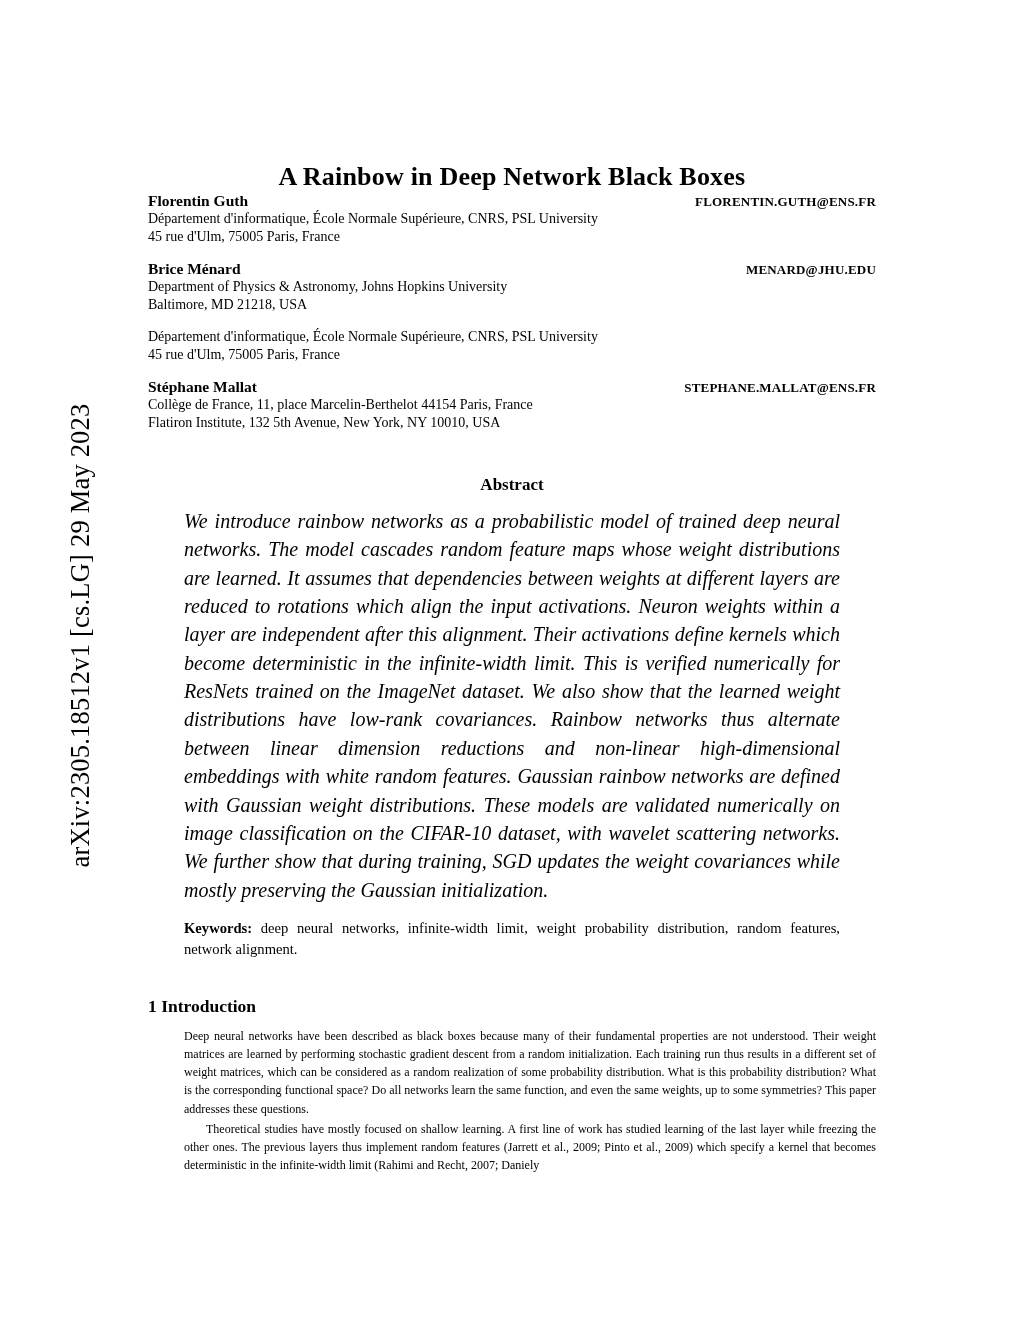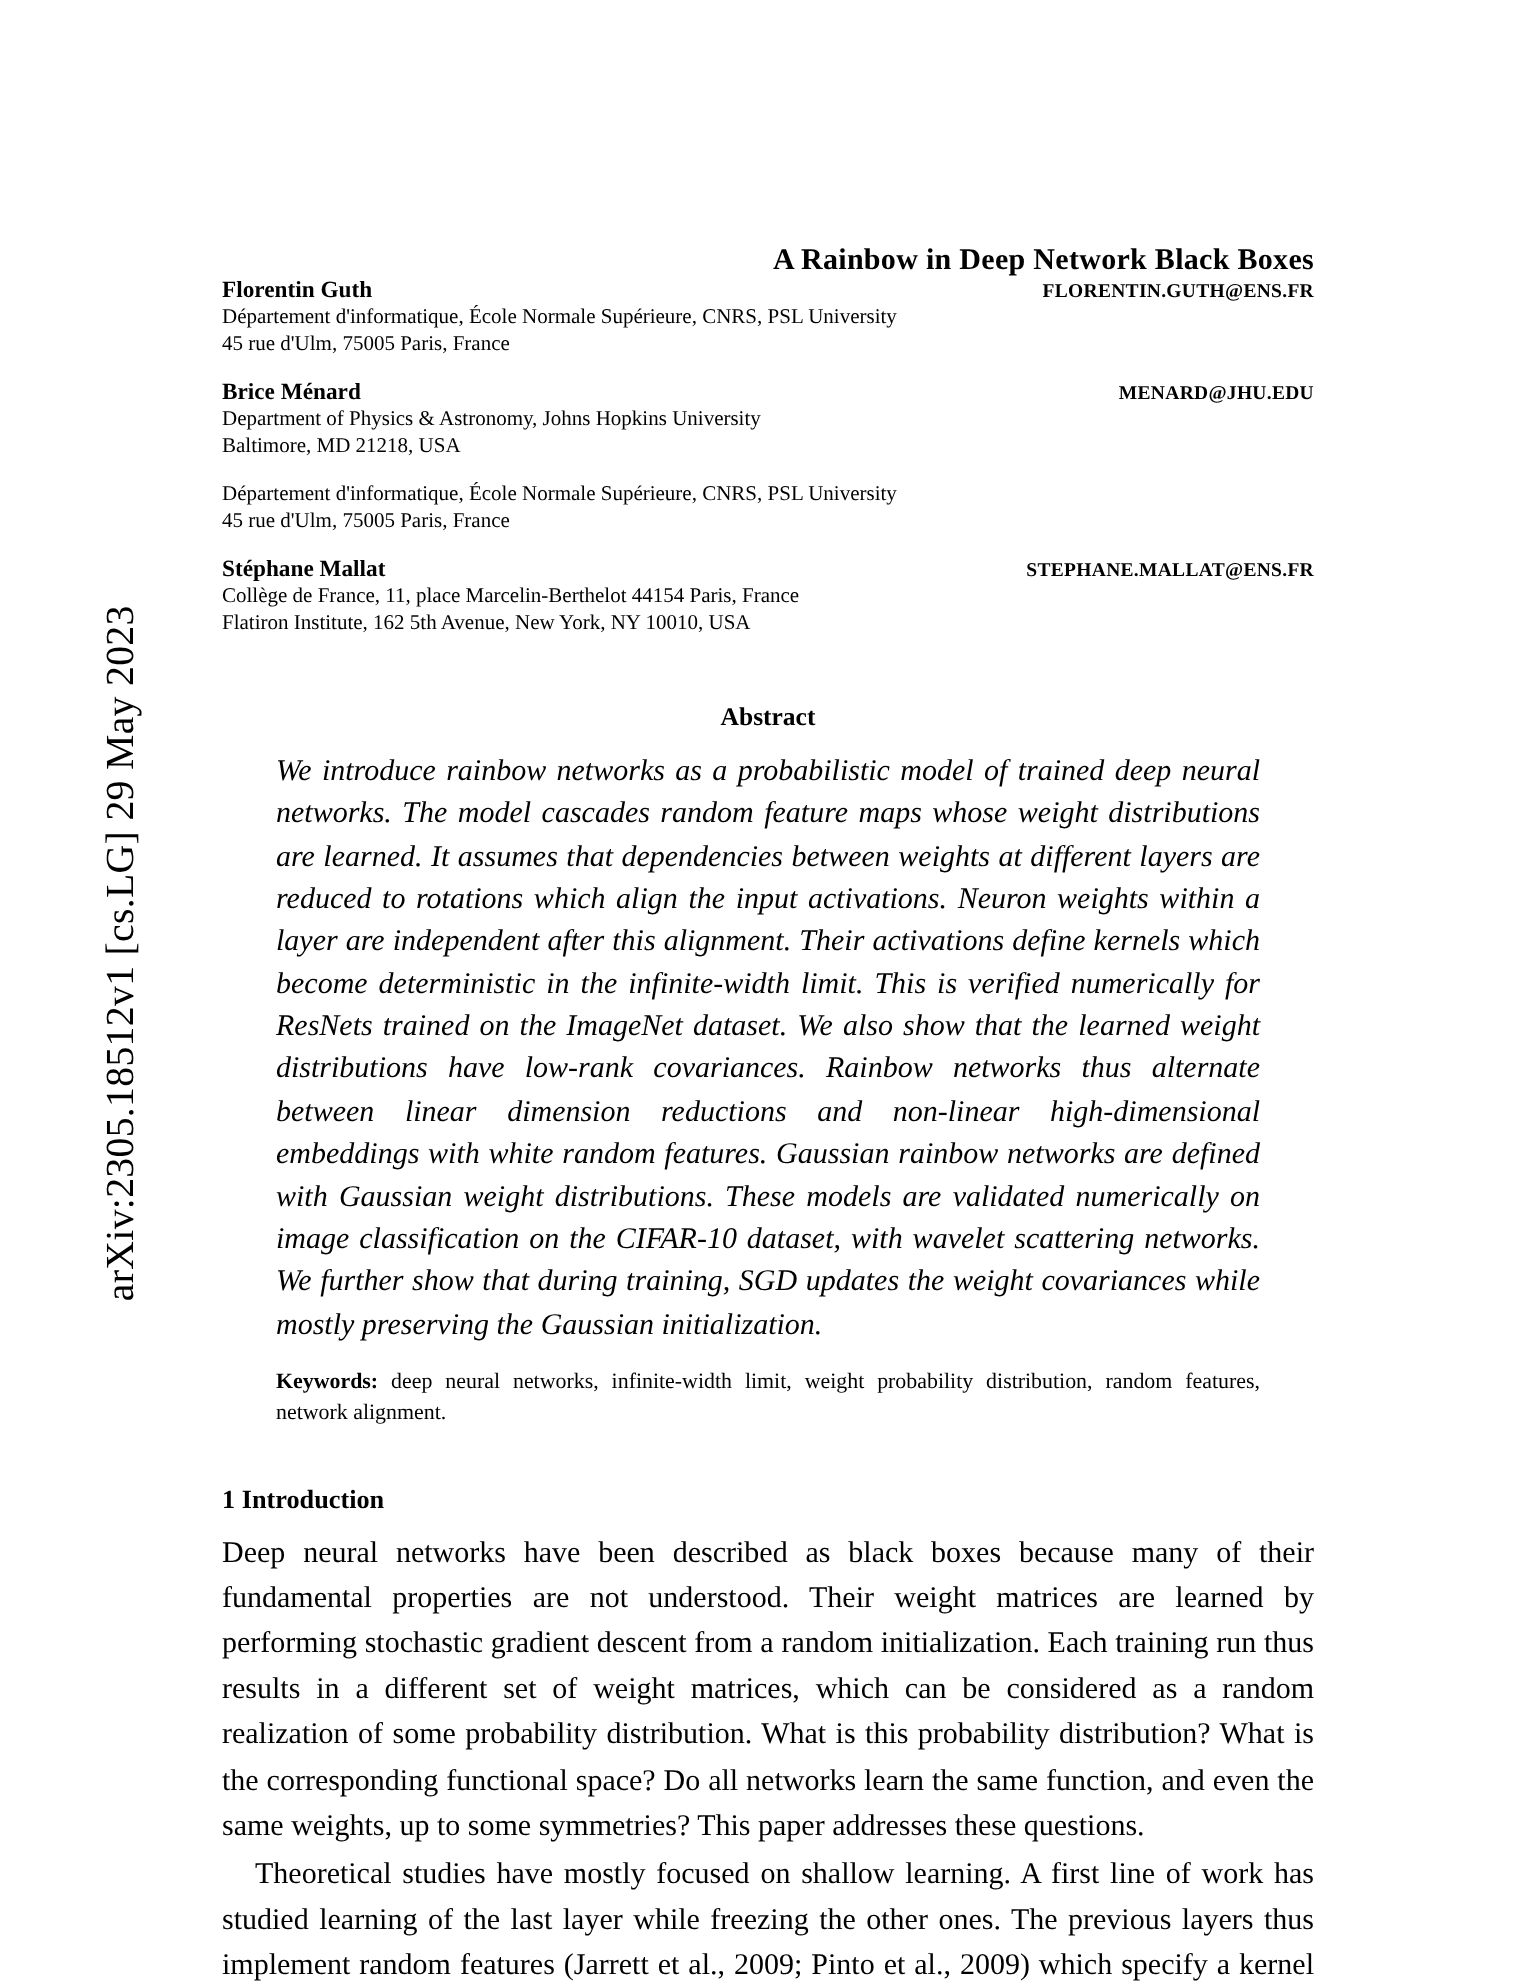--- a/index.html
+++ b/index.html
@@ -42,22 +42,22 @@
   .page {
     position: absolute;
     left: 148px;
     top: 0;
     width: 728px;
     height: 1325px;
   }
 
   .paper-title {
     margin-top: 162px;
-    text-align: right;
-    font-size: 20px;
+    text-align: center;
+    font-size: 26px;
     font-weight: bold;
     letter-spacing: 0.2px;
     font-family: "Liberation Serif", serif;
   }
 
   .authors {
   }
   .author-block {
     margin-bottom: 13px;
   }
@@ -108,24 +108,25 @@
     font-weight: bold;
   }
 
   .section-heading {
     margin-top: 36px;
     font-size: 17.5px;
     font-weight: bold;
   }
   .body-par {
     margin-top: 10px;
-    font-size: 20px;
+    font-size: 12px;
     line-height: 1.52;
     text-align: justify;
     hyphens: auto;
+    margin-left: 36px;
   }
   .body-par.indent {
     text-indent: 22px;
     margin-top: 2px;
   }
 
   .footer {
     position: absolute;
     left: 0;
     bottom: 46px;
@@ -176,21 +177,21 @@
       <div class="affil">Département d'informatique, École Normale Supérieure, CNRS, PSL University</div>
       <div class="affil">45 rue d'Ulm, 75005 Paris, France</div>
     </div>
 
     <div class="author-block">
       <div class="author-line">
         <span class="author-name">Stéphane Mallat</span>
         <span class="author-email">STEPHANE.MALLAT@ENS.FR</span>
       </div>
       <div class="affil">Collège de France, 11, place Marcelin-Berthelot 44154 Paris, France</div>
-      <div class="affil">Flatiron Institute, 162 5th Avenue, New York, NY 10010, USA</div>
+      <div class="affil">Flatiron Institute, 132 5th Avenue, New York, NY 10010, USA</div>
     </div>
 
   </div>
 
   <div class="abstract-heading">Abstract</div>
   <div class="abstract-body">We introduce rainbow networks as a probabilistic model of trained deep neural networks. The model cascades random feature maps whose weight distributions are learned. It assumes that dependencies between weights at different layers are reduced to rotations which align the input activations. Neuron weights within a layer are independent after this alignment. Their activations define kernels which become deterministic in the infinite-width limit. This is verified numerically for ResNets trained on the ImageNet dataset. We also show that the learned weight distributions have low-rank covariances. Rainbow networks thus alternate between linear dimension reductions and non-linear high-dimensional embeddings with white random features. Gaussian rainbow networks are defined with Gaussian weight distributions. These models are validated numerically on image classification on the CIFAR-10 dataset, with wavelet scattering networks. We further show that during training, SGD updates the weight covariances while mostly preserving the Gaussian initialization.</div>
   <div class="keywords">
     <b>Keywords:</b>
     <span>deep neural networks, infinite-width limit, weight probability distribution, random features, network alignment.</span>
   </div>

